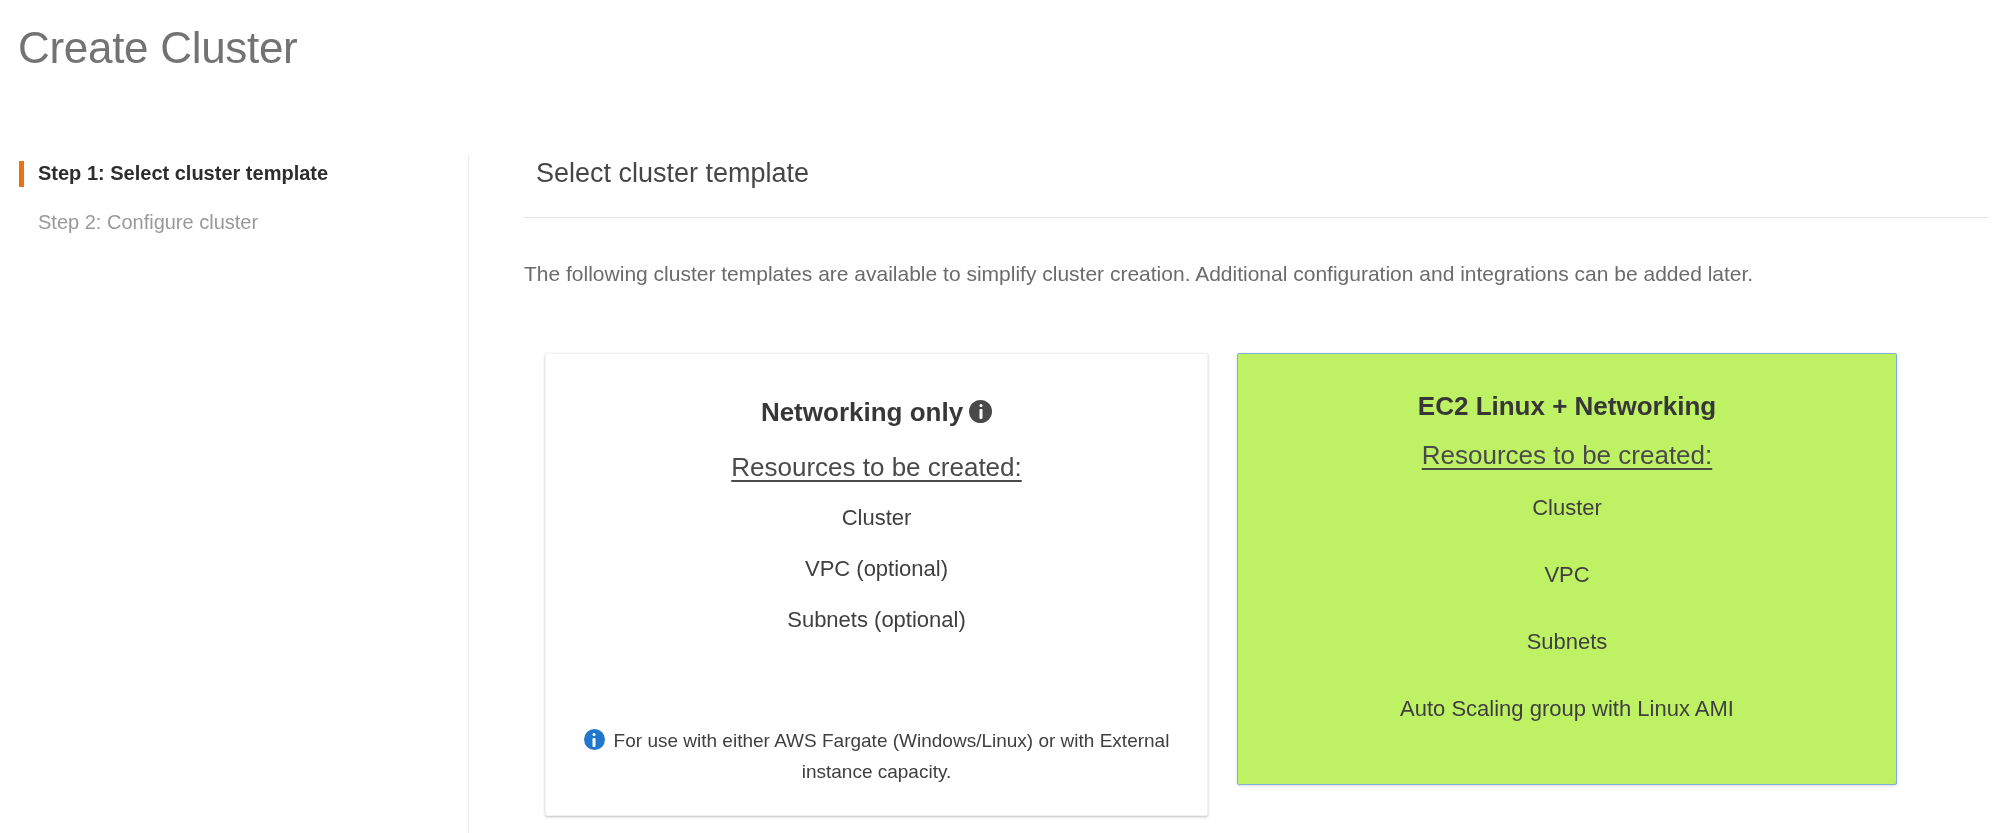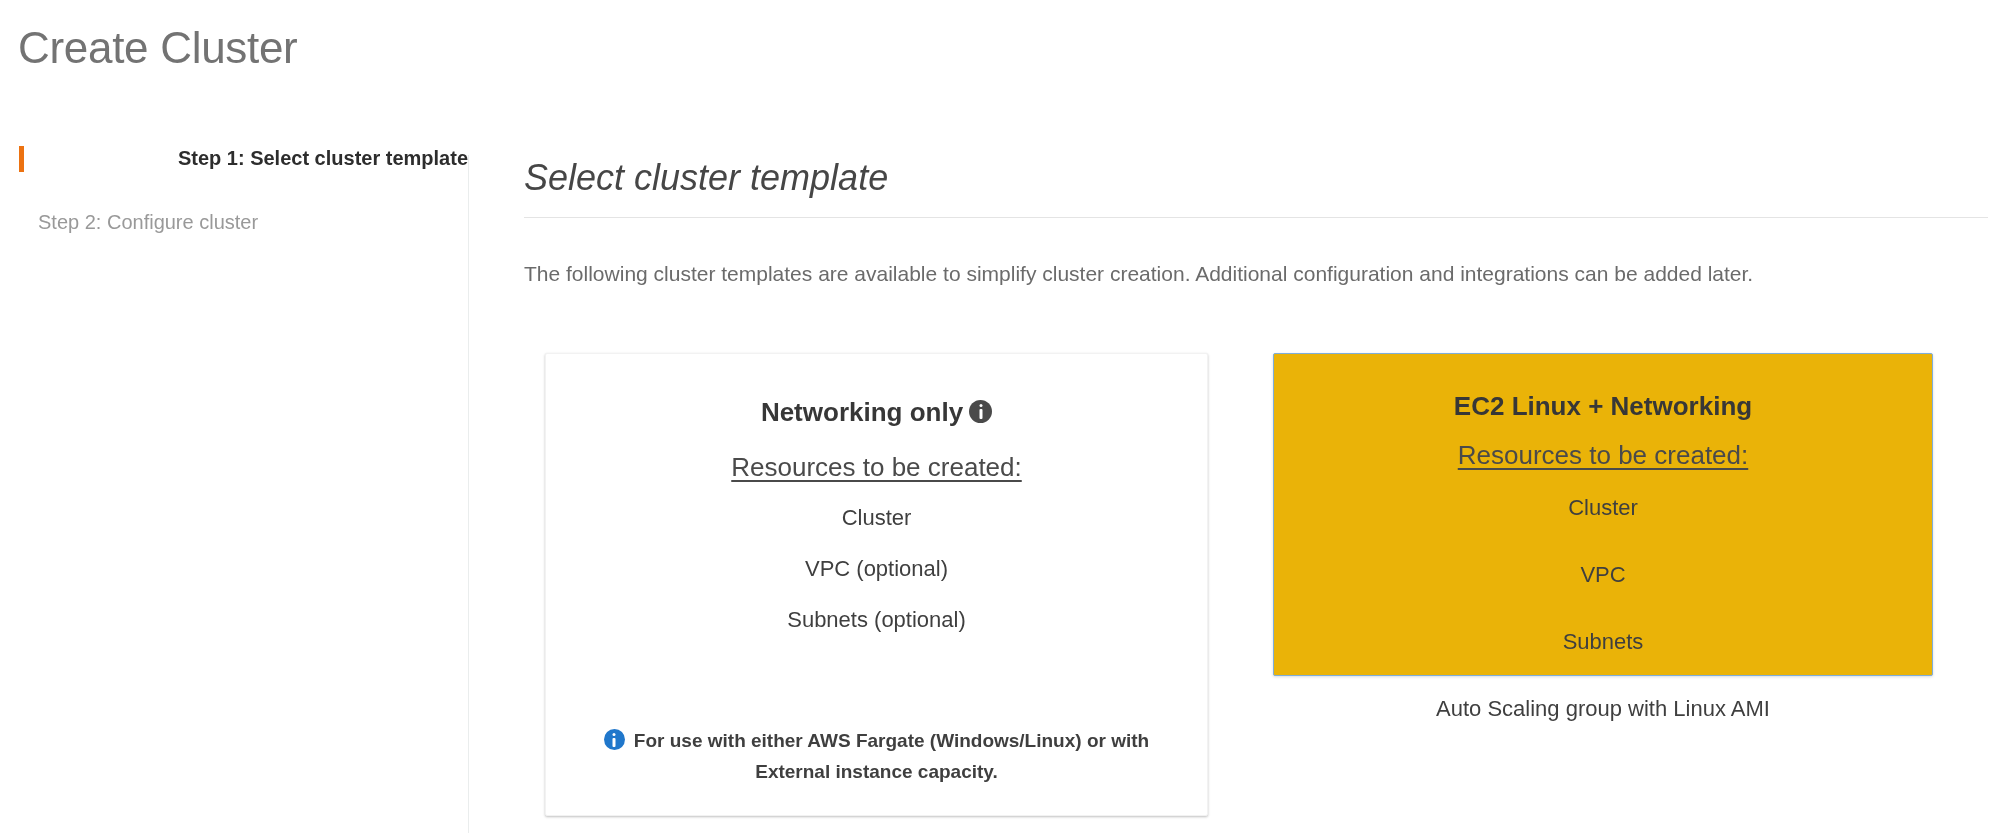--- a/index.html
+++ b/index.html
@@ -35,21 +35,21 @@
     width: 468px;
     height: 693px;
   }
   .step {
     position: relative;
     padding-left: 38px;
     font-size: 20px;
     line-height: 26px;
     white-space: nowrap;
   }
-  .step-1 { top: 5px; font-weight: bold; color: #2d2d2d; text-align: right; }
+  .step-1 { top: 20px; font-weight: bold; color: #2d2d2d; }
   .step-2 { top: 43px; font-weight: 400; color: #999999; }
   .step-marker {
     position: absolute;
     left: 19px;
     top: 1px;
     width: 5px;
     height: 26px;
     background: #ec7211;
   }
   .sidebar-divider {
@@ -64,28 +64,27 @@
   
   .main {
     position: absolute;
     left: 524px;
     top: 0;
     width: 1475px;
     height: 833px;
   }
   .section-title {
     position: absolute;
-    left: 0;
+    left: 12px;
     top: 160px;
-    font-size: 36px;
+    font-size: 27px;
     font-weight: 400;
     color: #464646;
     line-height: 1;
     white-space: nowrap;
-    font-style: italic;
   }
   .section-rule {
     position: absolute;
     left: 0;
     top: 217px;
     width: 1464px;
     height: 1px;
     background: #e4e4e4;
   }
   .section-desc {
@@ -114,24 +113,24 @@
   }
   .card-plain {
     left: 21px;
     width: 663px;
     height: 463px;
     background: #ffffff;
     border: 1px solid #f2f2f2;
     box-shadow: 0 1px 3px 0 rgba(0,0,0,0.16), 0 1px 2px 0 rgba(0,0,0,0.10);
   }
   .card-selected {
-    left: 749px;
+    left: 713px;
     width: 660px;
-    height: 323px;
-    background: #eab308;
+    height: 432px;
+    background: #bef264;
     border: 1px solid #7eaeda;
     box-shadow: 0 1px 3px 0 rgba(0,0,0,0.14);
   }
 
   .card-title {
     margin: 4px;
     padding-top: 30px;
     font-size: 26px;
     font-weight: bold;
     color: #373737;
@@ -169,21 +168,21 @@
   }
   .card-selected .res-item { margin-top: 39px; }
   .card-selected .res-item:first-child { margin-top: 25px; }
 
   .card-note {
     position: absolute;
     left: 18px;
     right: 18px;
     bottom: 28px;
     font-size: 19px;
-    font-weight: bold;
+    font-weight: normal;
     color: #3f3f3f;
     line-height: 31px;
     text-align: center;
   }
   .card-note .note-text { display: inline; }
 
   
   .icon-info {
     display: inline-block;
     width: 22px;

